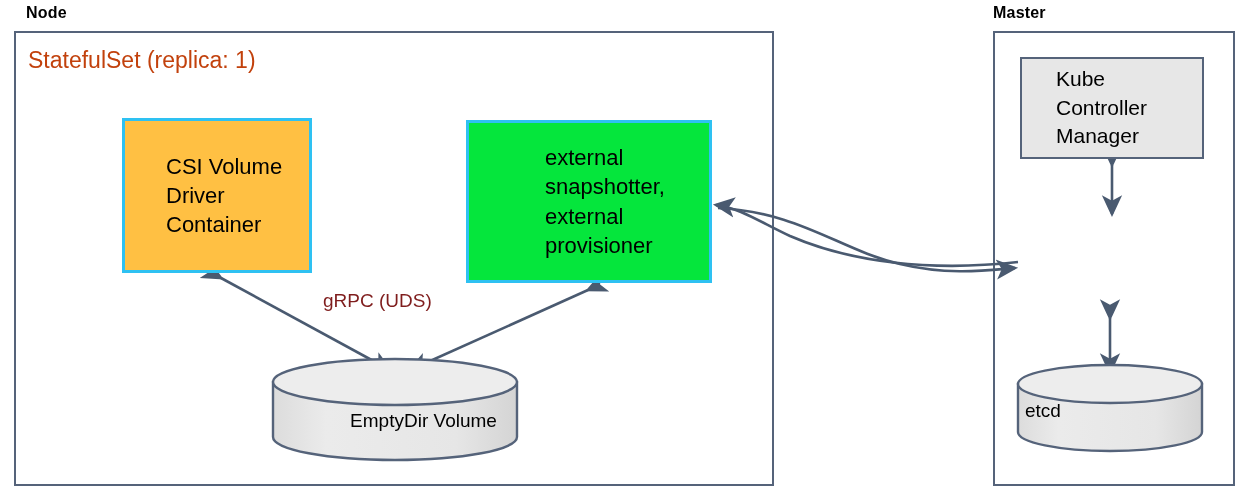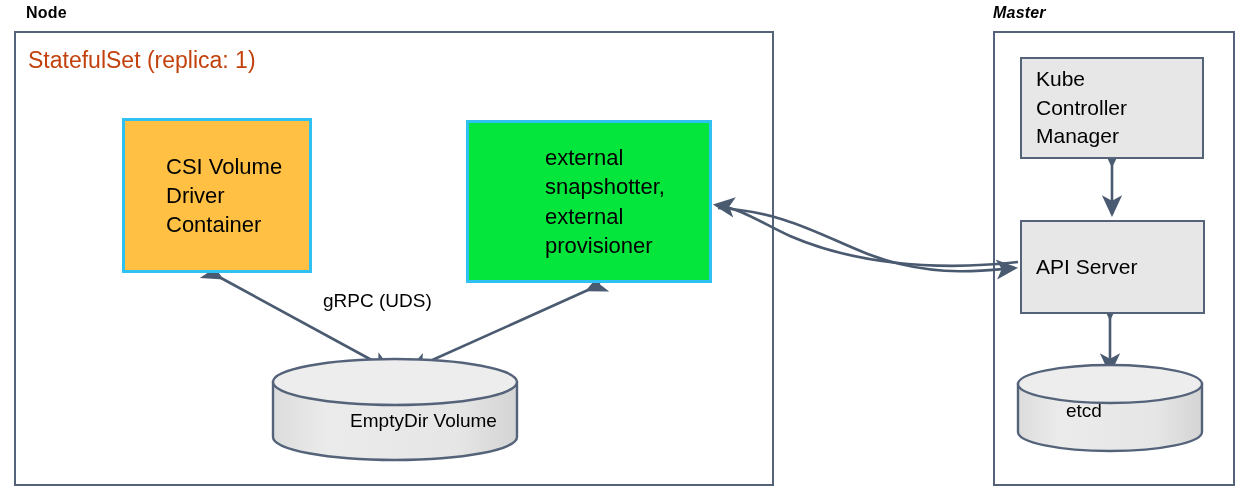--- a/index.html
+++ b/index.html
@@ -62,51 +62,52 @@
   .orange-box { background: #ffc043; }
   .green-box  { background: #05e63c; padding-left: 35px; }
 
   .plain-box {
     position: absolute;
     box-sizing: border-box;
     background: #e7e7e7;
     border: 2px solid #55637a;
     display: flex;
     align-items: center;
+    padding-left: 20px;
   }
   .plain-box .txt {
     font-size: 21px;
     line-height: 1.35;
     color: #000000;
     padding-left: 14px;
     white-space: pre-line;
   }
   .cyl-label {
     position: absolute;
     font-size: 19px;
     color: #000000;
     white-space: nowrap;
     text-align: center;
     margin-left: 28px;
   }
   .edge-label {
     position: absolute;
     font-size: 19px;
-    color: #000000;
+    color: #7f1d1d;
     white-space: nowrap;
   }
 </style>
 </head>
 <body>
 
 <div id="canvas">
 
   <div class="grp-label" style="left:26px; top:4px;">Node</div>
 
-  <div class="grp-label" style="left:993px; top:4px;font-style:italic;">Master</div>
+  <div class="grp-label" style="left:993px; top:4px;">Master</div>
 
   <div class="container-box" style="left:14px; top:31px; width:760px; height:455px;"></div>
 
   <div class="container-box" style="left:993px; top:31px; width:242px; height:455px;"></div>
 
   <div class="stateful-title" style="left:28px; top:47px;">StatefulSet (replica: 1)</div>
 
   <svg class="layer" viewBox="0 0 1250 496">
     <defs>
       <marker id="ah" markerWidth="9" markerHeight="9" refX="7.2" refY="4.5" orient="auto" markerUnits="strokeWidth">
@@ -171,19 +172,16 @@
   <div class="cyl-label" style="left:288px; top:410px; width:215px;">EmptyDir Volume</div>
 
   <div class="edge-label" style="left:323px; top:290px;">gRPC (UDS)</div>
 
   <div class="plain-box" style="left:1020px; top:57px; width:184px; height:102px;">
     <div class="txt">Kube
 Controller
 Manager</div>
   </div>
 
-  <div class="plain-box" style="left:1020px; top:220px; width:185px; height:94px;">
-    <div class="txt">API Server</div>
-  </div>
 
-  <div class="cyl-label" style="left:1038px; top:400px;">etcd</div>
+  <div class="cyl-label" style="left:997px; top:400px;">etcd</div>
 
 </div>
 
 </body></html>

